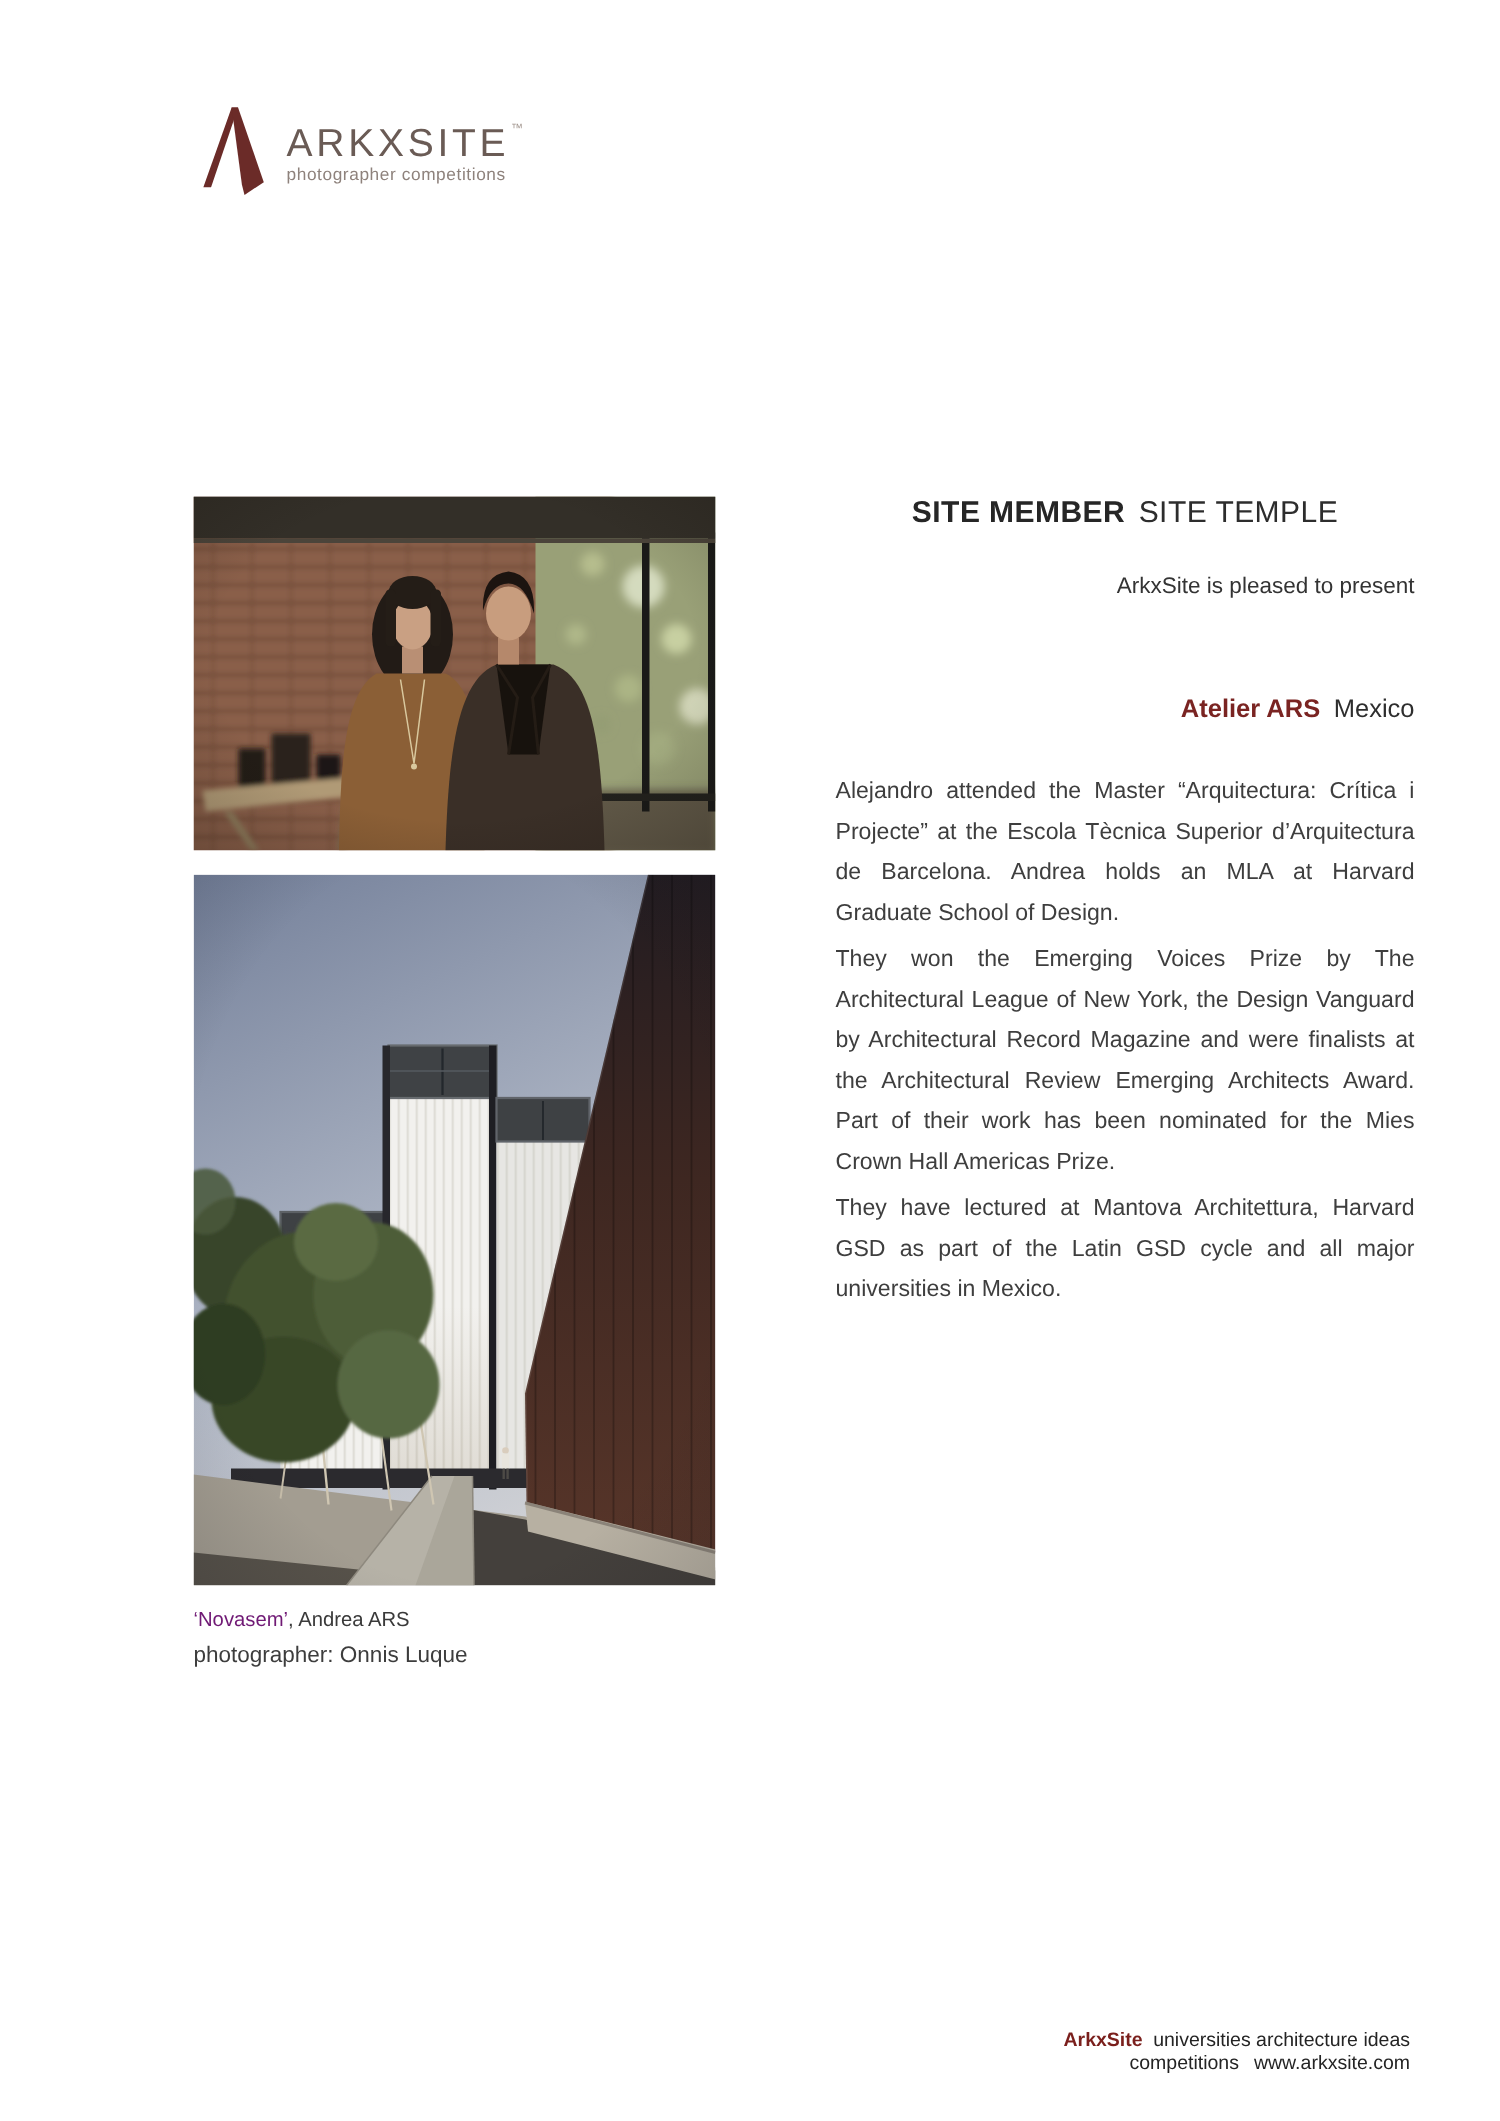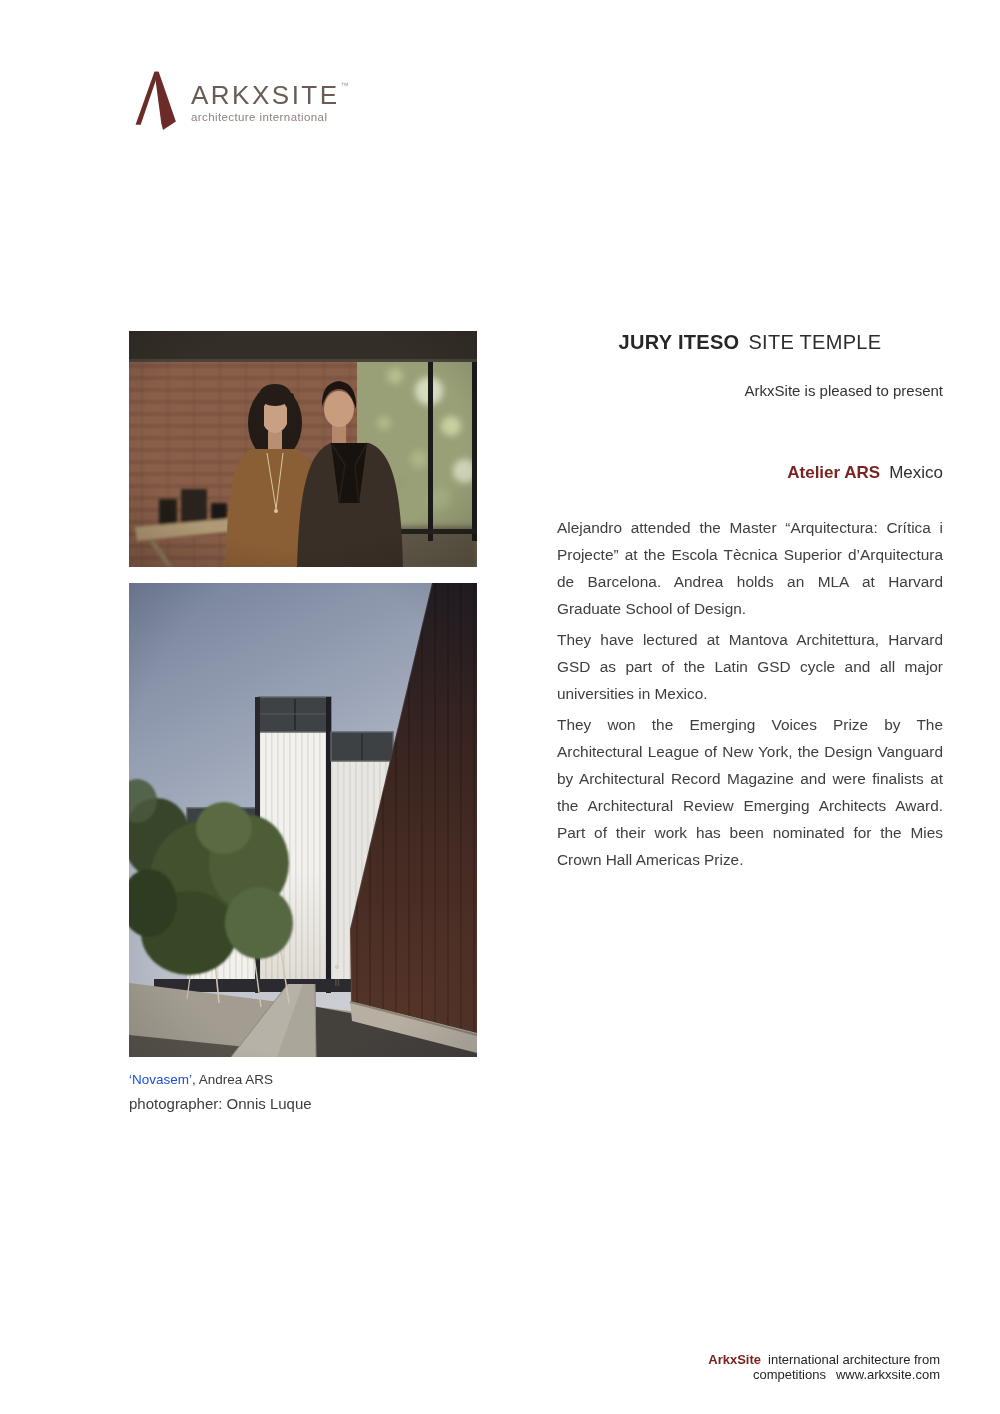--- a/index.html
+++ b/index.html
@@ -17,21 +17,21 @@
   
   .photo{position:absolute;left:95px;margin:0;overflow:hidden;}
   .photo svg{display:block;}
   .photo-portrait{top:331px;width:348px;height:236px;}
   .photo-building{top:583px;width:348px;height:474px;}
 
   
   .caption{position:absolute;left:95px;top:1070px;width:360px;color:#3a3a3a;}
   .caption p{margin:0;}
   .caption-line1{font-size:13.5px;line-height:1.55;}
-  .cap-accent{color:#1d4ed8;}
+  .cap-accent{color:#701a75;}
   .caption-line2{font-size:15px;line-height:1.5;margin-top:2px !important;color:#3d3d3d;}
 
   
   .title{position:absolute;left:523px;top:330px;width:386px;margin:0;text-align:center;
          font-size:20px;line-height:1.2;letter-spacing:.3px;font-weight:400;color:#2d2d2d;}
   .title-bold{font-weight:700;color:#262626;margin-right:9px;}
   .subtitle{position:absolute;left:523px;top:382px;width:386px;margin:0;text-align:right;
             font-size:15px;color:#333333;}
   .member{position:absolute;left:523px;top:463px;width:386px;margin:0;text-align:right;
           font-size:17px;color:#2e2e2e;}
@@ -53,21 +53,21 @@
 
 <div class="page">
 
   <header class="logo">
     <svg class="logo-mark" viewBox="0 0 56 70" aria-hidden="true">
       <polygon points="25,2 30,2 9,64 3,64" fill="#6b2b28"></polygon>
       <path d="M25 2 L30 2 L50 60 L35 70 L33 62 Z" fill="#6b2b28"></path>
     </svg>
     <div class="logo-text">
       <div class="logo-brand"><span>ARKXSITE</span><sup class="logo-tm">™</sup></div>
-      <div class="logo-tagline">architecture international</div>
+      <div class="logo-tagline">photographer competitions</div>
     </div>
   </header>
 
   <figure class="photo photo-portrait">
     <svg viewBox="0 0 348 236" preserveAspectRatio="none">
       <defs>
         <pattern id="brick" width="26" height="12" patternUnits="userSpaceOnUse">
           <rect width="26" height="12" fill="#8a5f49"></rect>
           <rect y="10" width="26" height="2" fill="#6f4b39"></rect>
           <rect x="12" width="2" height="10" fill="#7b5440"></rect>
@@ -243,32 +243,32 @@
       <rect width="348" height="474" fill="url(#vig2)"></rect>
     </svg>
   </figure>
 
   <div class="caption">
     <p class="caption-line1"><span class="cap-accent">‘Novasem’</span><span>, Andrea ARS</span></p>
     <p class="caption-line2">photographer: Onnis Luque</p>
   </div>
 
   <h1 class="title">
-    <span class="title-bold">JURY ITESO</span><span class="title-reg">SITE TEMPLE</span>
+    <span class="title-bold">SITE MEMBER</span><span class="title-reg">SITE TEMPLE</span>
   </h1>
 
   <p class="subtitle">ArkxSite is pleased to present</p>
 
   <p class="member">
     <span class="member-name">Atelier ARS</span><span class="member-country">Mexico</span>
   </p>
 
   <div class="bio">
     <p>Alejandro attended the Master “Arquitectura: Crítica i Projecte” at the Escola Tècnica Superior d’Arquitectura de Barcelona. Andrea holds an MLA at Harvard Graduate School of Design.</p>
+    <p>They won the Emerging Voices Prize by The Architectural League of New York, the Design Vanguard by Architectural Record Magazine and were finalists at the Architectural Review Emerging Architects Award. Part of their work has been nominated for the Mies Crown Hall Americas Prize.</p>
     <p>They have lectured at Mantova Architettura, Harvard GSD as part of the Latin GSD cycle and all major universities in Mexico.</p>
-    <p>They won the Emerging Voices Prize by The Architectural League of New York, the Design Vanguard by Architectural Record Magazine and were finalists at the Architectural Review Emerging Architects Award. Part of their work has been nominated for the Mies Crown Hall Americas Prize.</p>
   </div>
 
   <footer class="footer">
-    <span class="footer-brand">ArkxSite</span><span class="footer-text">international architecture from competitions</span><span class="footer-url">www.arkxsite.com</span>
+    <span class="footer-brand">ArkxSite</span><span class="footer-text">universities architecture ideas competitions</span><span class="footer-url">www.arkxsite.com</span>
   </footer>
 
 </div>
 
 </body></html>

